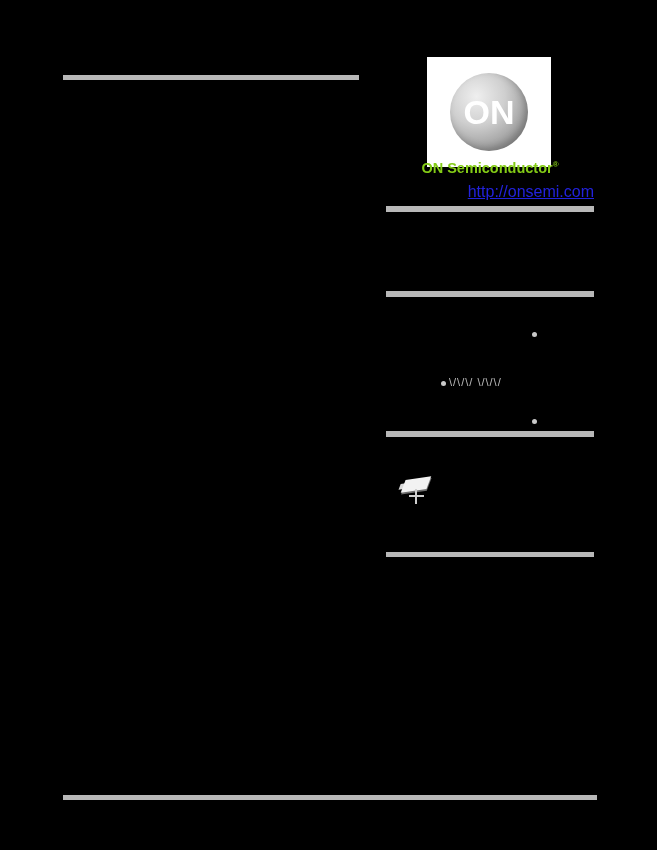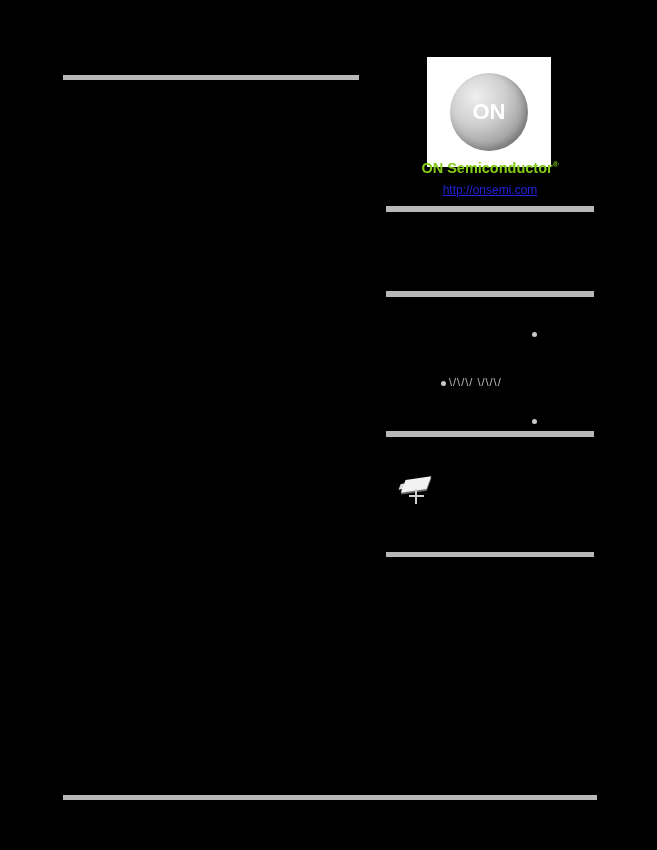--- a/index.html
+++ b/index.html
@@ -63,21 +63,21 @@
     background: radial-gradient(circle at 34% 30%, #efefef 0%, #cfcfcf 38%, #9d9d9d 72%, #8a8a8a 100%);
     display: flex;
     align-items: center;
     justify-content: center;
     box-shadow: inset -3px -3px 7px rgba(0,0,0,0.22);
   }
 
   .logo-circle span {
     font-family: "Liberation Sans", sans-serif;
     font-weight: bold;
-    font-size: 22px;
+    font-size: 34px;
     color: #ffffff;
     letter-spacing: 0px;
   }
 
   .brand-name {
     position: absolute;
     left: 386px;
     top: 160px;
     width: 208px;
     text-align: center;
@@ -90,22 +90,22 @@
   .brand-name .reg {
     font-size: 8px;
     vertical-align: super;
   }
 
   .brand-url {
     position: absolute;
     left: 386px;
     top: 183px;
     width: 208px;
-    text-align: center;
-    font-size: 12px;
+    text-align: right;
+    font-size: 16px;
     color: #2222dd;
     text-decoration: underline;
     font-family: "Liberation Sans", sans-serif;
   }
 
   .rule-r1 { left: 386px; top: 206px; width: 208px; height: 6px; }
   .rule-r2 { left: 386px; top: 291px; width: 208px; height: 6px; }
   .rule-r3 { left: 386px; top: 431px; width: 208px; height: 6px; }
   .rule-r4 { left: 386px; top: 552px; width: 208px; height: 5px; }
 

